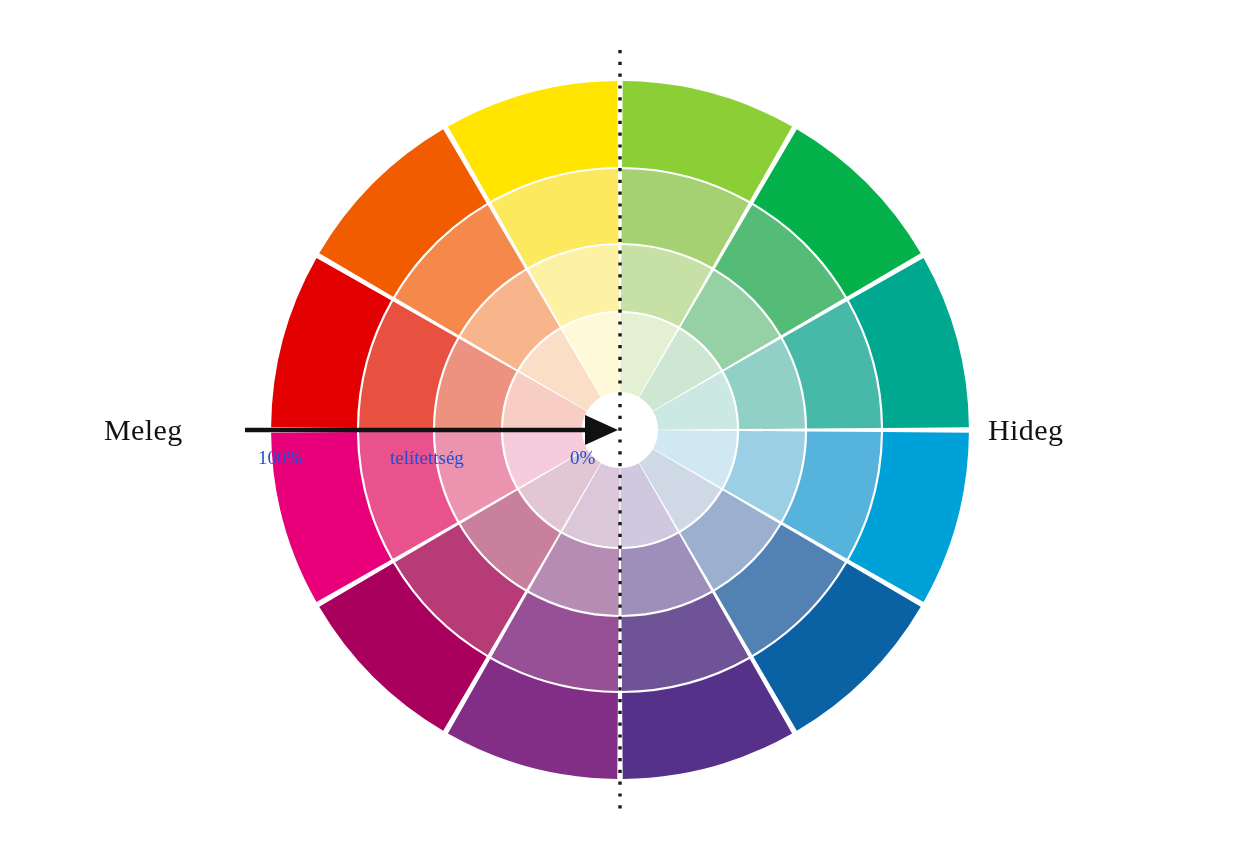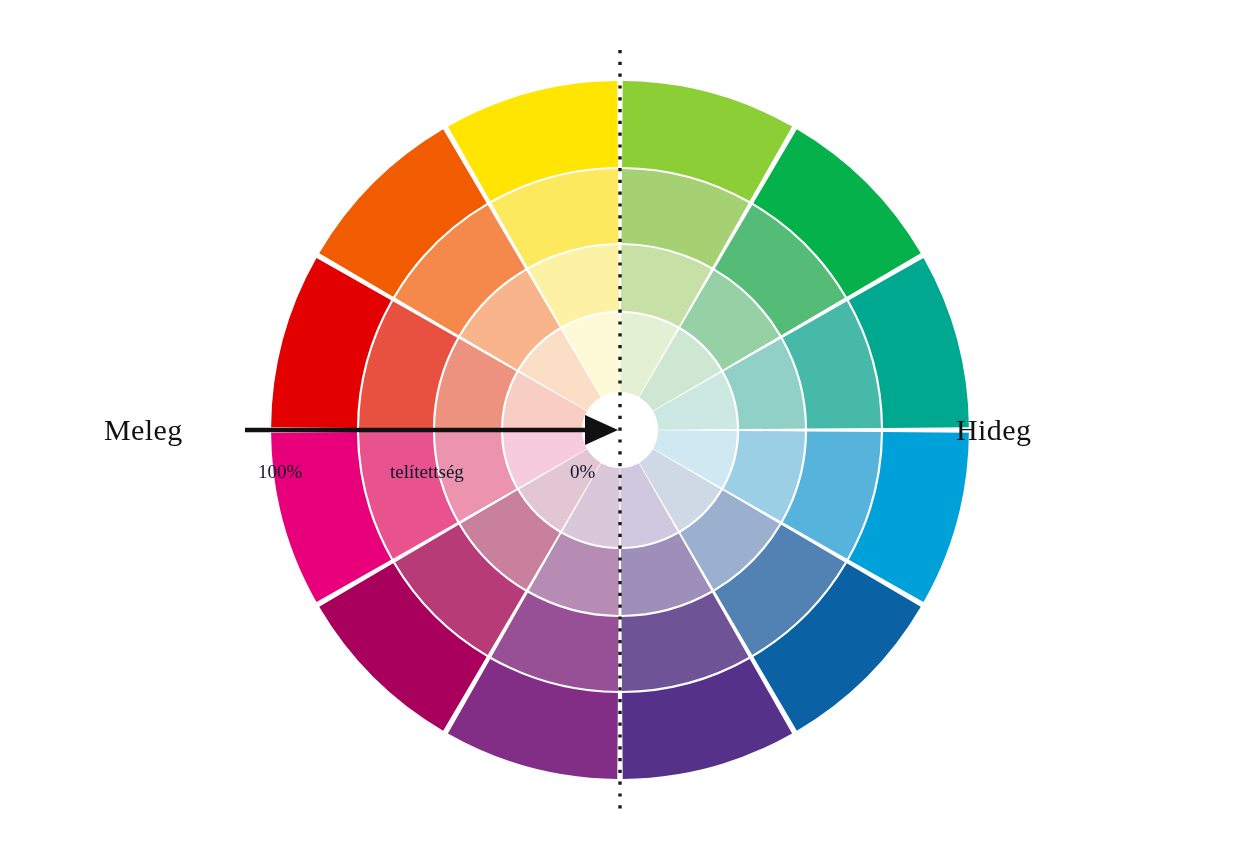--- a/index.html
+++ b/index.html
@@ -36,31 +36,30 @@
     letter-spacing: 0.4px;
     color: #111111;
     white-space: nowrap;
     line-height: 1;
   }
   #label-warm {
     left: 104px;
     top: 415px;
   }
   #label-cold {
-    left: 956px;
+    left: 988px;
     top: 415px;
   }
   .axis-text {
     position: absolute;
     font-family: "Liberation Serif", "DejaVu Serif", serif;
     font-size: 19px;
-    color: #0f172a;
+    color: #1d4ed8;
     white-space: nowrap;
     line-height: 1;
-    margin-top: 14px;
   }
   #axis-label-100 {
     left: 258px;
     top: 448px;
     font-variant-numeric: oldstyle-nums;
   }
   #axis-label-mid {
     left: 390px;
     top: 448px;
     text-align: center;

